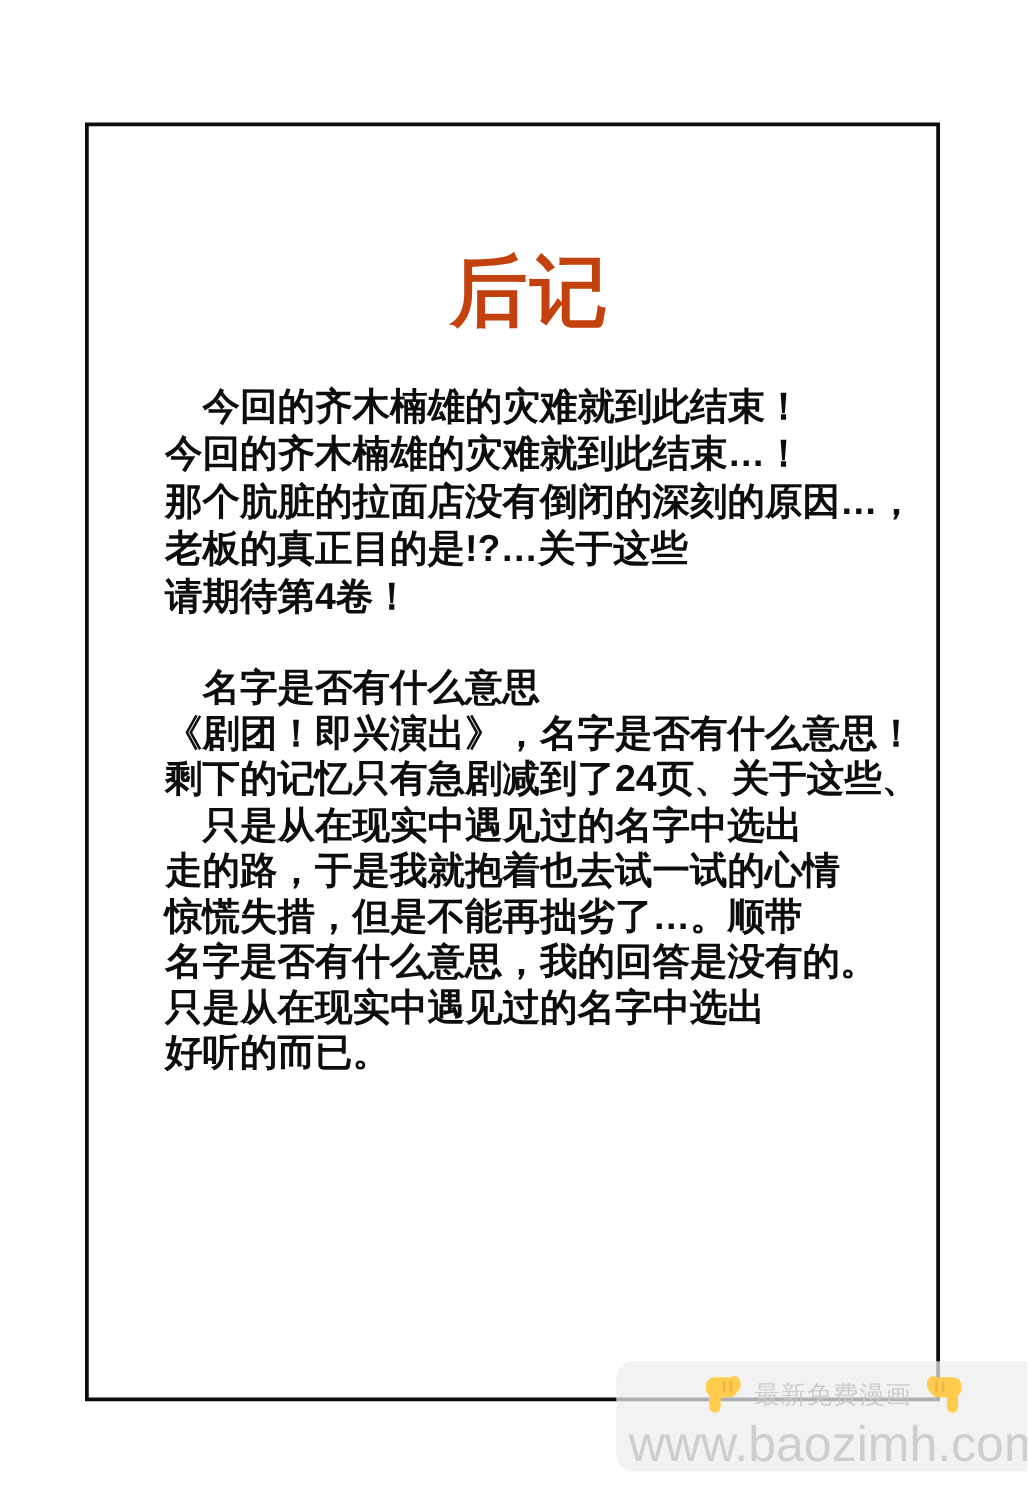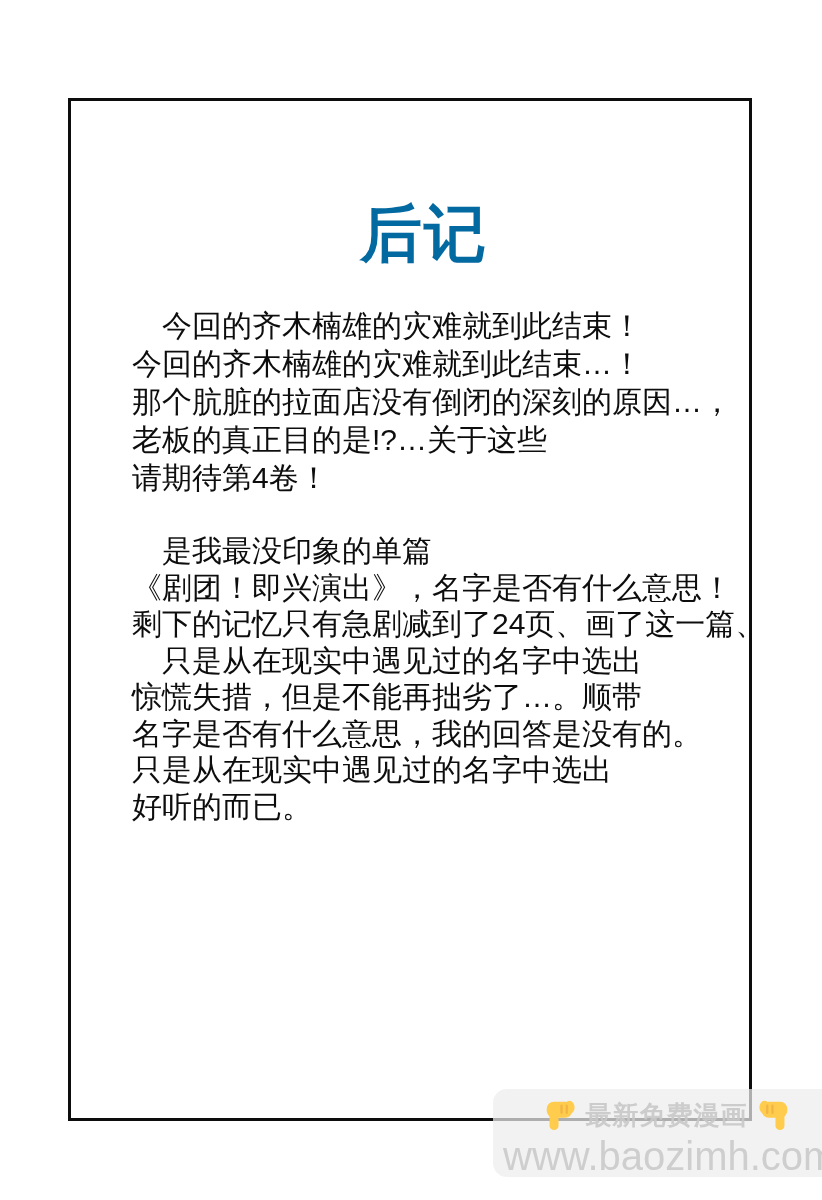--- a/index.html
+++ b/index.html
@@ -25,30 +25,30 @@
     box-sizing: border-box;
     background: #ffffff;
   }
   .title {
     position: absolute;
     left: 82px; top: 200px;
     width: 684px;
     text-align: center;
     font-size: 62px;
     font-weight: bold;
-    color: #0369a1;
+    color: #c2410c;
     line-height: 68px;
     letter-spacing: 2px;
   }
   .textblock {
     position: absolute;
     left: 132px;
     width: 615px;
     color: #0d0d0d;
-    font-weight: normal;
+    font-weight: bold;
     font-size: 30px;
     white-space: nowrap;
   }
   .block-a { top: 307px; line-height: 38px; }
   .block-b { top: 533px; line-height: 36.5px; }
   .line { height: auto; }
   .line.indent { padding-left: 30px; }
   
   .wm {
     position: absolute;
@@ -61,22 +61,22 @@
     padding: 6px 8px 4px 8px;
   }
   .wm-row1 {
     display: flex;
     align-items: center;
     justify-content: center;
     gap: 10px;
     height: 40px;
   }
   .wm-tagline {
-    font-size: 26px;
-    font-weight: bold;
+    font-size: 20px;
+    font-weight: normal;
     color: #c9c9c9;
     opacity: 0.92;
     letter-spacing: 1px;
     white-space: nowrap;
   }
   .wm-site {
     margin-top: 1px;
     padding-left: 2px;
     font-size: 40px;
     color: #c6c6c6;
@@ -98,24 +98,25 @@
 
   <div class="textblock block-a">
     <div class="line indent">今回的齐木楠雄的灾难就到此结束！</div>
     <div class="line">今回的齐木楠雄的灾难就到此结束…！</div>
     <div class="line">那个肮脏的拉面店没有倒闭的深刻的原因…，</div>
     <div class="line">老板的真正目的是!?…关于这些</div>
     <div class="line">请期待第4卷！</div>
   </div>
 
   <div class="textblock block-b">
-    <div class="line indent">是我最没印象的单篇</div>
+    <div class="line indent">名字是否有什么意思</div>
     <div class="line">《剧团！即兴演出》，名字是否有什么意思！</div>
-    <div class="line">剩下的记忆只有急剧减到了24页、画了这一篇、</div>
+    <div class="line">剩下的记忆只有急剧减到了24页、关于这些、</div>
     <div class="line indent">只是从在现实中遇见过的名字中选出</div>
+    <div class="line">走的路，于是我就抱着也去试一试的心情</div>
     <div class="line">惊慌失措，但是不能再拙劣了…。顺带</div>
     <div class="line">名字是否有什么意思，我的回答是没有的。</div>
     <div class="line">只是从在现实中遇见过的名字中选出</div>
     <div class="line">好听的而已。</div>
   </div>
 
   <div class="wm">
     <div class="wm-row1">
       <span class="hand">
         <svg viewBox="0 0 36 36" width="34" height="34" aria-hidden="true">

